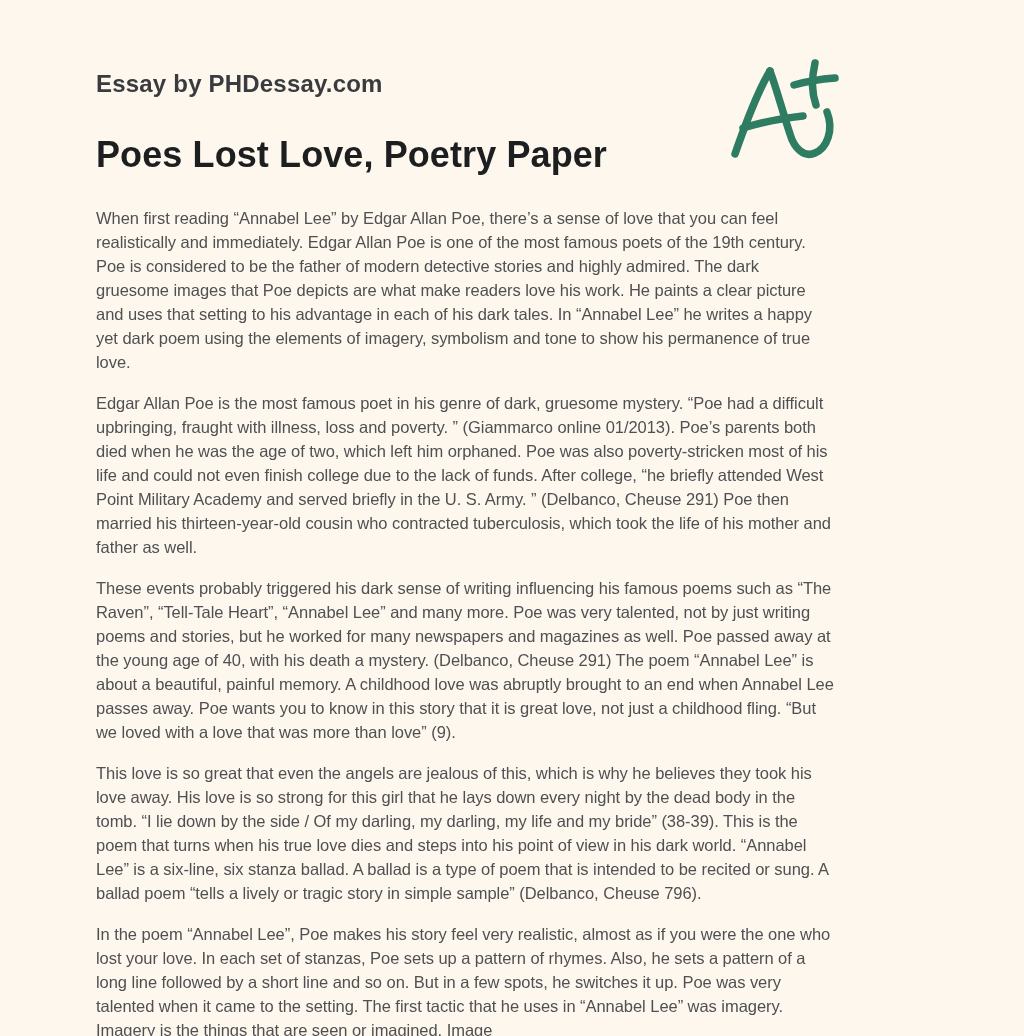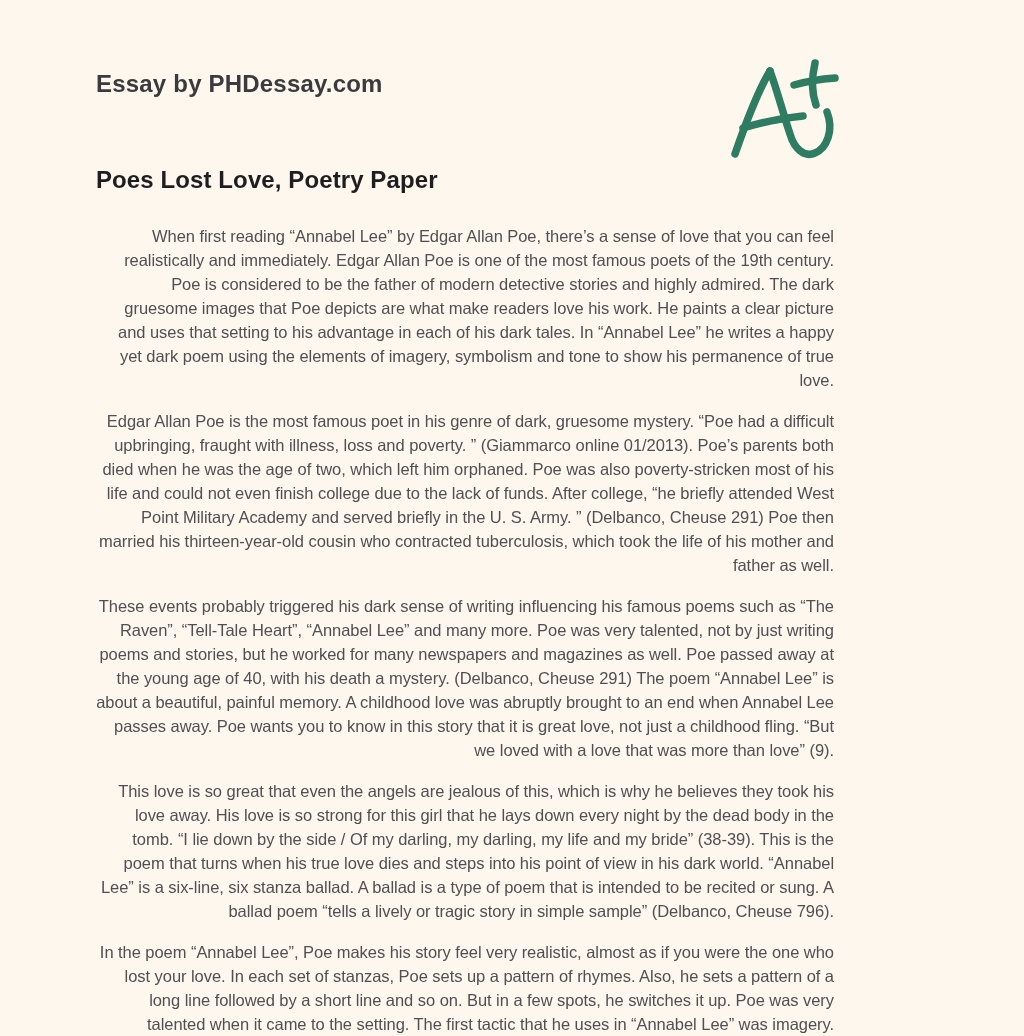--- a/index.html
+++ b/index.html
@@ -36,36 +36,36 @@
     margin-left: 4px;
   }
   .logo {
     position: absolute;
     top: 58px;
     right: 84px;
     width: 122px;
     height: 108px;
   }
   .essay-title {
-    margin-top: 68px;
-    font-size: 24px;
+    margin-top: 36px;
+    font-size: 36px;
     font-weight: 700;
     color: #1d1e20;
     letter-spacing: 0.1px;
   }
   .essay-body {
     margin-top: 30px;
   }
   .essay-body p {
     font-size: 16.5px;
     line-height: 24px;
     color: #505052;
     letter-spacing: -0.05px;
     margin-bottom: 17px;
-    text-align: right;
+    text-align: left;
   }
 </style>
 </head>
 <body>
 
 <div class="page">
 
   <div class="site-title">Essay by PHDessay.com</div>
 
 

